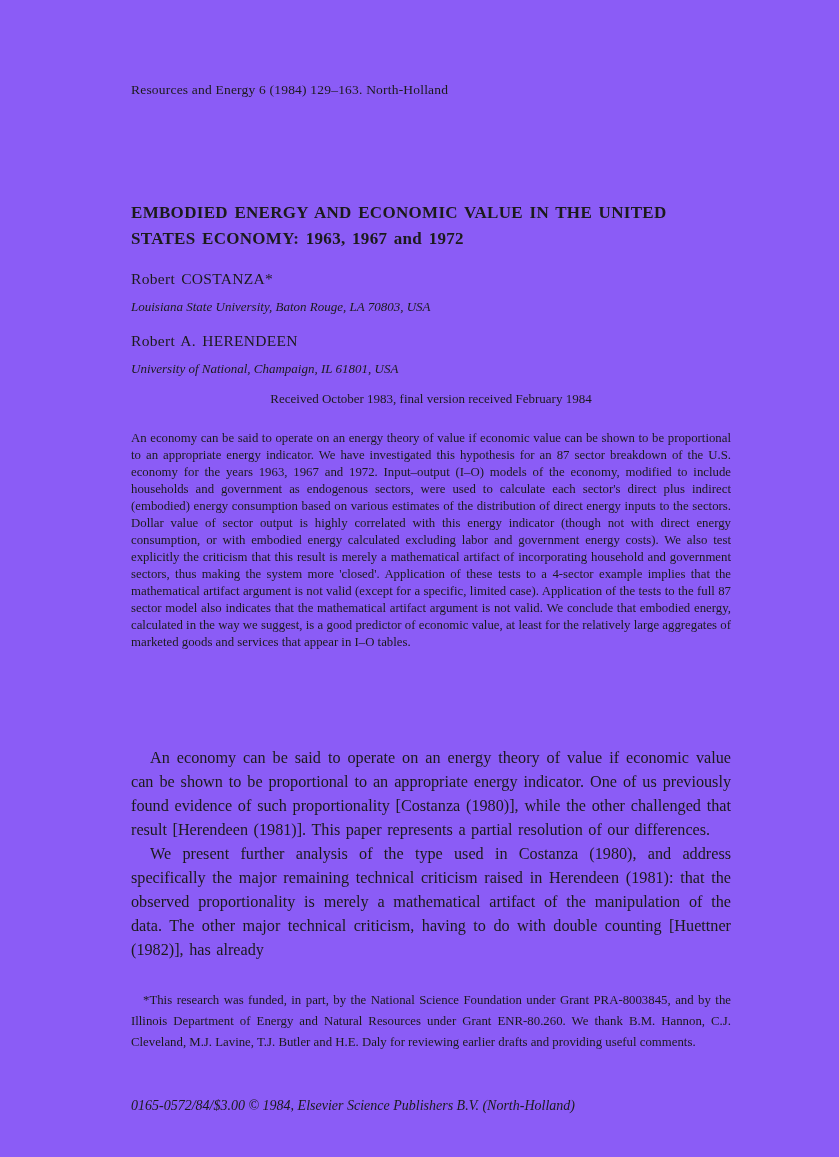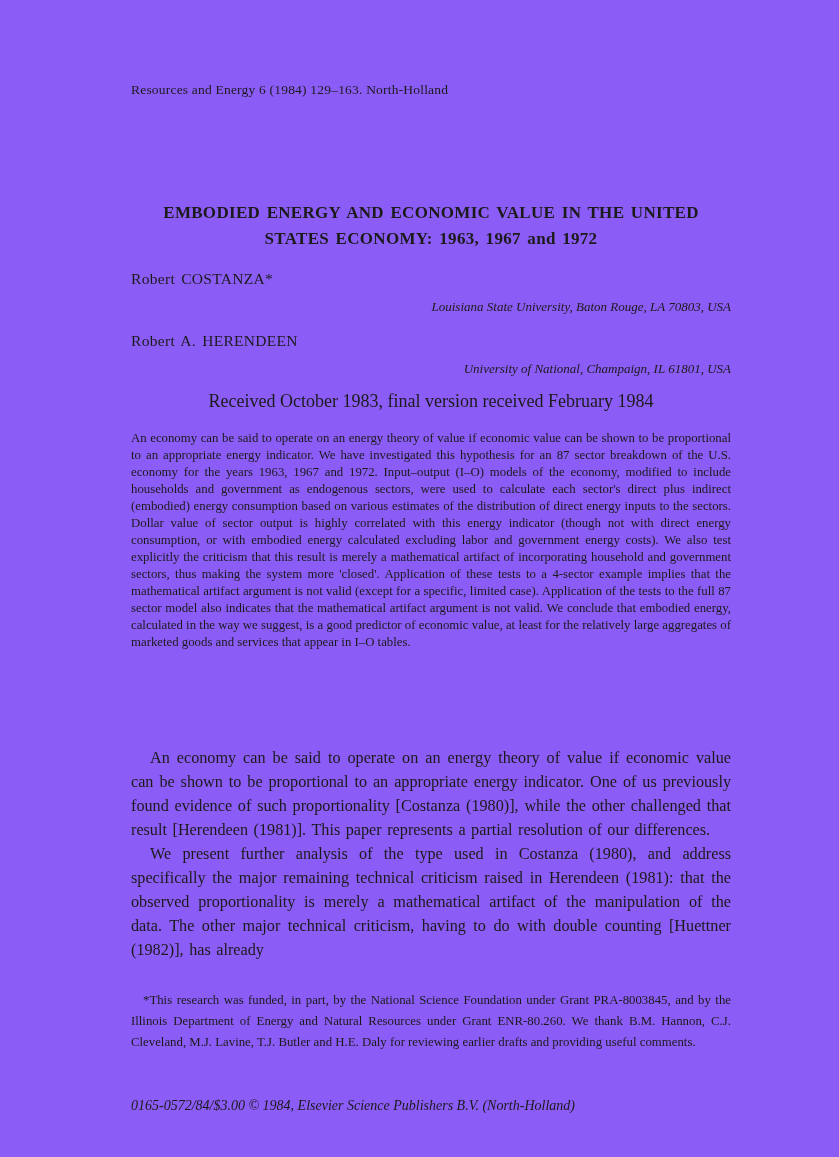--- a/index.html
+++ b/index.html
@@ -21,46 +21,46 @@
     left: 131px;
     width: 600px;
   }
   .journal-header {
     top: 82px;
     font-size: 13.5px;
     letter-spacing: 0.2px;
   }
   .title-block {
     top: 200px;
-    text-align: center;
+    text-align: left;
     font-weight: bold;
     font-size: 17px;
     line-height: 26px;
     letter-spacing: 0.3px;
     word-spacing: 2px;
   }
   .author-name {
     text-align: left;
     font-size: 15.5px;
     letter-spacing: 0.3px;
     word-spacing: 2px;
   }
   .author-name.first { top: 270px; }
   .author-name.second { top: 332px; }
   .author-affiliation {
-    text-align: right;
+    text-align: left;
     font-style: italic;
     font-size: 13px;
   }
   .author-affiliation.first { top: 299px; }
   .author-affiliation.second { top: 361px; }
   .received-note {
     top: 391px;
     text-align: center;
-    font-size: 18px;
+    font-size: 13px;
   }
   .abstract-text {
     top: 430px;
     font-size: 12.8px;
     line-height: 17px;
     text-align: justify;
   }
   .section-heading {
     top: 718px;
     font-weight: bold;

